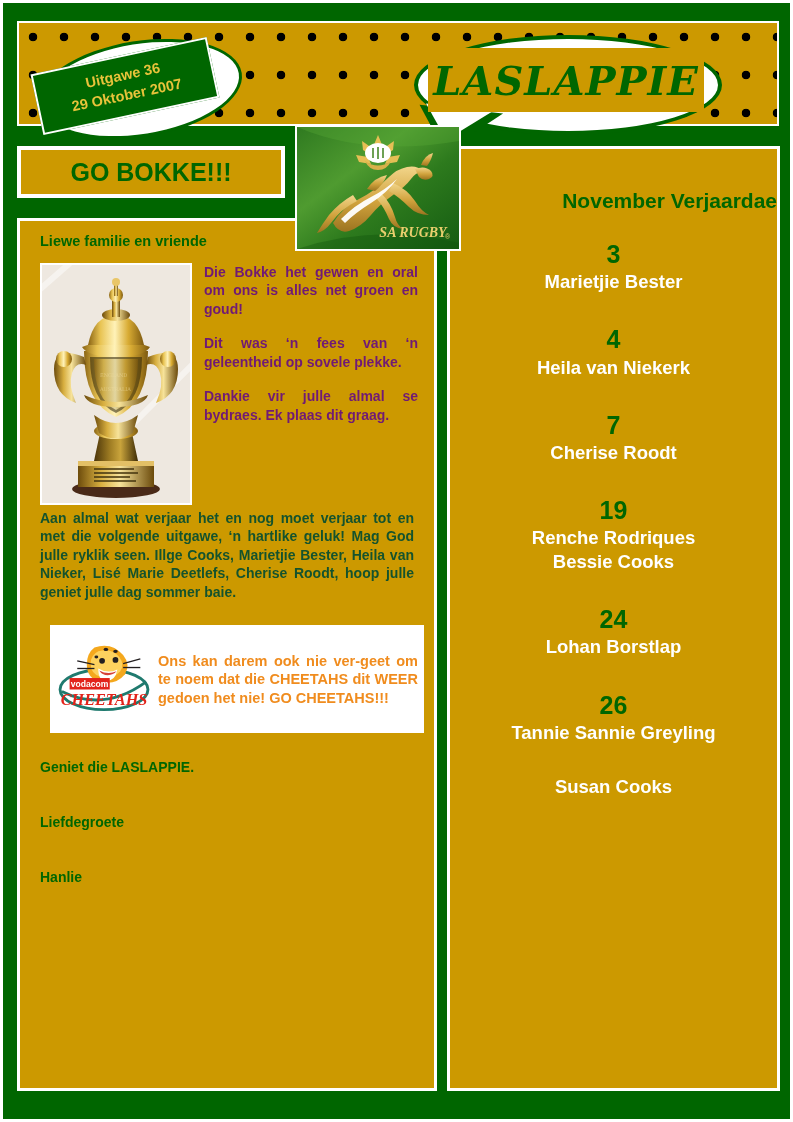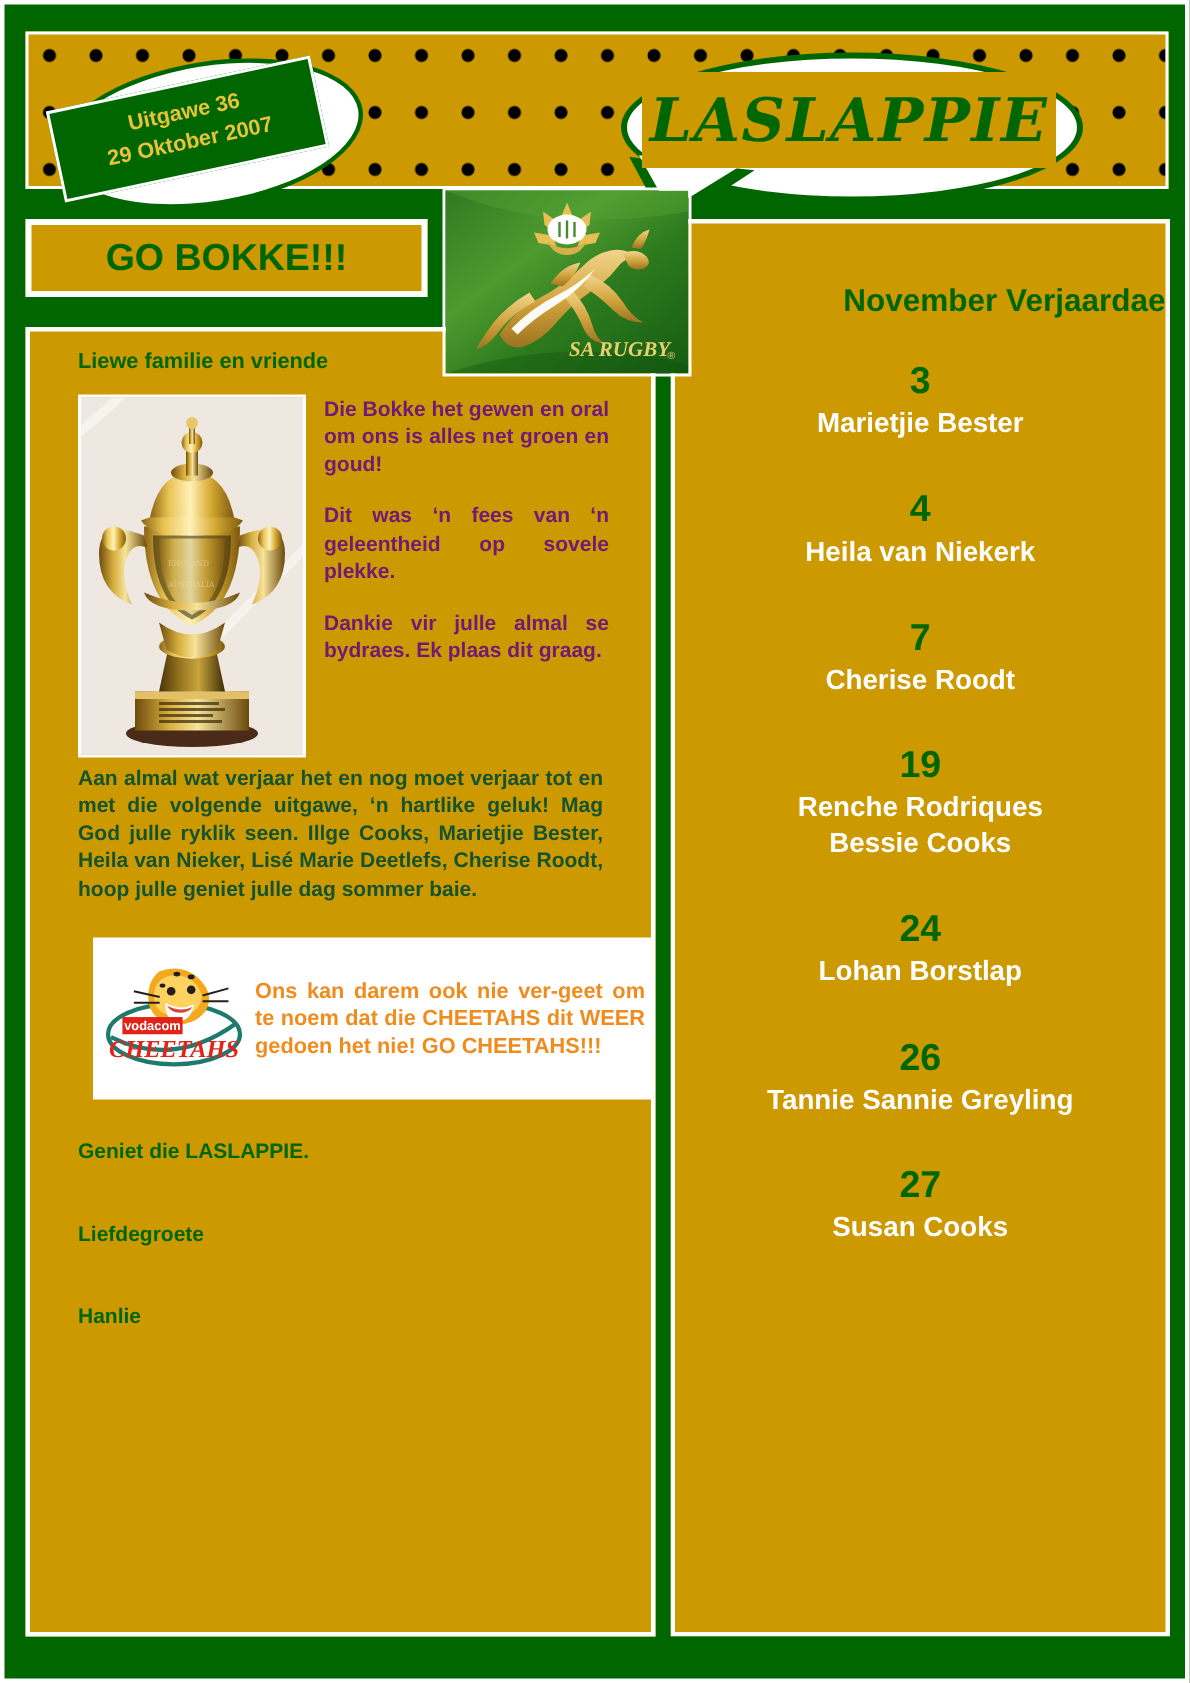--- a/index.html
+++ b/index.html
@@ -156,21 +156,21 @@
 
   .body-panel {
     position: absolute;
     left: 0;
     top: 72px;
     width: 420px;
     height: 873px;
     background: #cc9900;
     border: 3px solid #ffffff;
     box-sizing: border-box;
-    padding: 10px 28px;
+    padding: 10px 16px;
   }
 
   .greeting {
     color: #006600;
     font-size: 14.5px;
     font-weight: bold;
     margin: 2px 0 14px 4px;
   }
 
   .trophy-wrap {
@@ -455,21 +455,20 @@
         </div>
         <div class="bday-entry">
           <div class="bday-day">24</div>
           <div class="bday-name">Lohan Borstlap</div>
         </div>
         <div class="bday-entry">
           <div class="bday-day">26</div>
           <div class="bday-name">Tannie Sannie Greyling</div>
         </div>
         <div class="bday-entry">
-          <div class="bday-day">27</div>
           <div class="bday-name">Susan Cooks</div>
         </div>
       </div>
   </div>
 
   <div class="rugby-logo">
     <svg width="162" height="122" viewBox="0 0 162 122">
       <defs>
         <linearGradient id="lgreen" x1="0" y1="0" x2="1" y2="1">
           <stop offset="0%" stop-color="#2f7a20"></stop>

